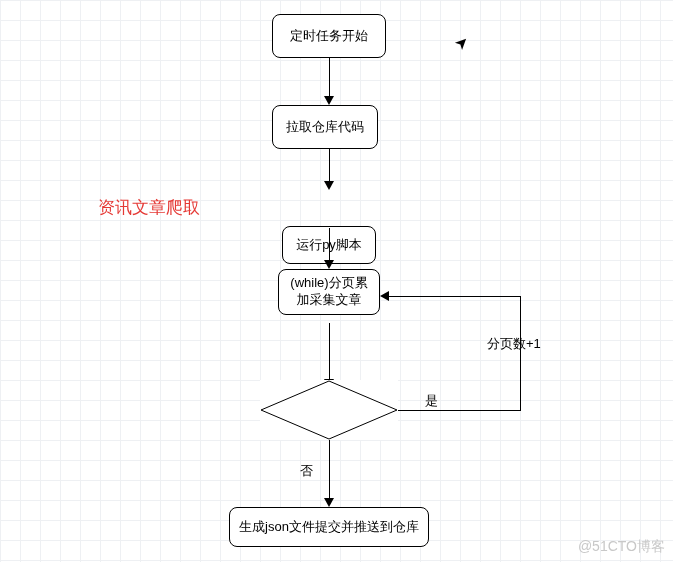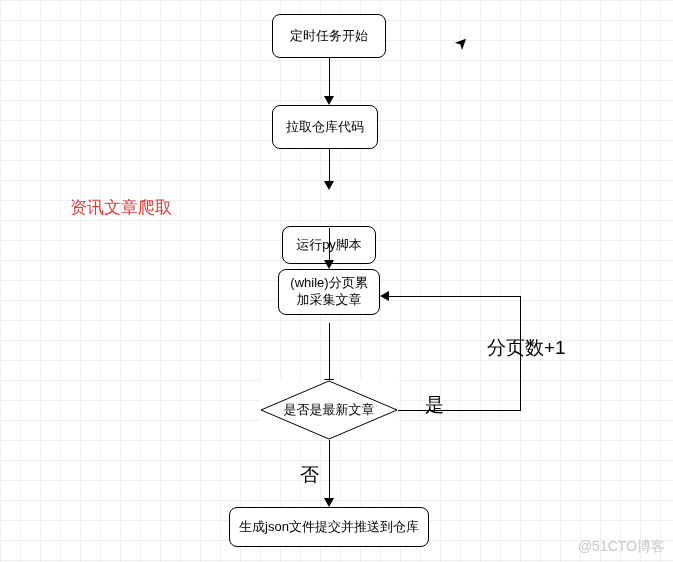--- a/index.html
+++ b/index.html
@@ -60,24 +60,25 @@
       align-items: center;
       justify-content: center;
     }
     .diamond svg { position: absolute; top:0; left:0; }
     .diamond span { position: relative; z-index: 1; text-align:center; }
     .title-red {
       position: absolute;
       color: #e53935;
       font-size: 17px;
       font-weight: 500;
+      margin-left: 28px;
     }
     .label {
       position: absolute;
-      font-size: 19px;
+      font-size: 13px;
       color: #000;
       background: transparent;
     }
     .cursor {
       position: absolute;
       font-size: 16px;
       color: #000;
     }
     .watermark {
       position: absolute;
@@ -114,21 +115,20 @@
 <div class="node" style="left:278px; top:269px; width:102px; height:46px;">
   <span>(while)分页累加采集文章</span>
 </div>
 <div class="arrow-v" style="left:329px; top:323px; height:58px;"></div>
 <div class="arrow-head-down" style="left:324px; top:379px;"></div>
 
 <div class="diamond" style="left:260px; top:380px; width:138px; height:60px;">
   <svg width="138" height="60" viewBox="0 0 138 60">
     <polygon points="69,1 137,30 69,59 1,30" fill="#fff" stroke="#000" stroke-width="1"></polygon>
   </svg>
-  <span>是否是最新文章</span>
 </div>
 
 <div class="hline" style="left:398px; top:410px; width:122px;"></div>
 <div class="arrow-v" style="left:520px; top:296px; height:115px;"></div>
 <div class="hline" style="left:389px; top:296px; width:132px;"></div>
 <div class="arrow-head-left" style="left:380px; top:291px;"></div>
 <div class="label" style="left:425px; top:392px;">是</div>
 <div class="label" style="left:487px; top:335px; font-weight:500;">分页数+1</div>
 
 <div class="arrow-v" style="left:329px; top:440px; height:60px;"></div>

